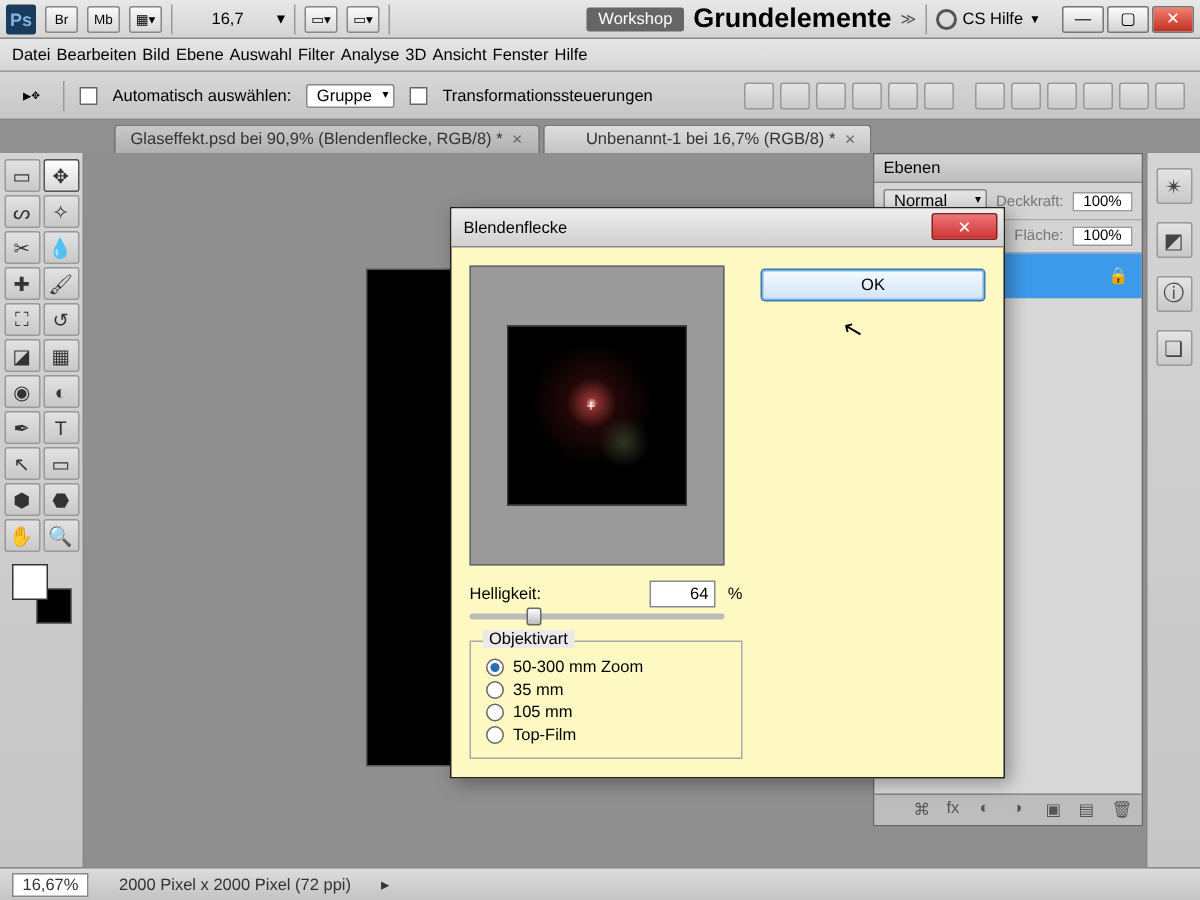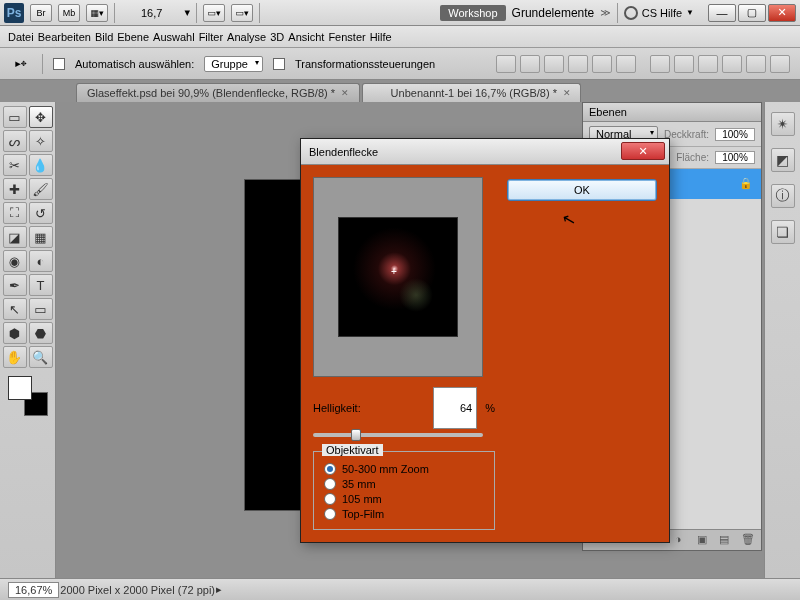--- a/index.html
+++ b/index.html
@@ -7,21 +7,21 @@
 
 
 .title-bar { height: 26px; background: linear-gradient(#e8e8e8,#d4d4d4); border-bottom: 1px solid #888; display: flex; align-items: center; padding: 0 4px; gap: 6px; }
 .ps-logo { width: 20px; height: 20px; background: #1a3c5c; color: #7fb3e0; display: flex; align-items: center; justify-content: center; font-weight: bold; font-size: 12px; border-radius: 2px; }
 .title-btn { width: 22px; height: 18px; background: linear-gradient(#fafafa,#d8d8d8); border: 1px solid #888; border-radius: 2px; display: flex; align-items: center; justify-content: center; font-size: 9px; }
 .title-sep { width: 1px; height: 20px; background: #999; }
 .title-zoom { display: flex; align-items: center; gap: 2px; }
 .title-zoom span { font-size: 11px; margin-left: 20px; }
 .title-spacer { flex: 1; }
 .wk-btn { padding: 2px 8px; background: #666; color: #fff; border-radius: 2px; font-size: 11px; }
-.wk-label { font-weight: normal; font-size: 12px; }
+.wk-label { font-weight: bold; font-size: 18px; }
 .chevrons { font-size: 10px; color: #555; }
 .cslive { display: flex; align-items: center; gap: 4px; }
 .cslive-circle { width: 14px; height: 14px; border: 2px solid #555; border-radius: 50%; }
 .win-controls { display: flex; gap: 2px; margin-left: 8px; }
 .win-btn { width: 28px; height: 18px; border: 1px solid #777; border-radius: 2px; display: flex; align-items: center; justify-content: center; background: linear-gradient(#fdfdfd,#d2d2d2); }
 .win-close { background: linear-gradient(#f08070,#c03020); color: #fff; }
 
 
 .menu-bar { height: 22px; background: linear-gradient(#e6e6e6,#d6d6d6); border-bottom: 1px solid #999; display: flex; align-items: center; padding: 0 8px; gap: 4px; }
 .menu-bar span { font-size: 11px; cursor: default; }
@@ -64,35 +64,35 @@
 .layers-row { display:flex; align-items:center; padding:4px 6px; gap:6px; border-bottom:1px solid #aaa; background:#d4d4d4;}
 .layers-row .combo { flex:1; background:#e4e4e4;}
 .pct-box { width:40px; background:#fff; border:1px solid #999; text-align:center; font-size:10px;}
 .layer-entry { background:#3d9aeb; padding:8px; display:flex; justify-content:flex-end; align-items:center; height:30px;}
 .lock-icon { width:14px; height:14px; color:#fff; font-size:11px;}
 .layers-body { height:330px; background:#d8d8d8; }
 .layers-footer { background:#bdbdbd; padding:3px 6px; display:flex; gap:8px; justify-content:flex-end; border-top:1px solid #888;}
 .lf-icon { width:14px; height:14px; color:#555; font-size:11px;}
 
 
-.status-bar { position:absolute; bottom:0; left:0; right:0; height:22px; background:linear-gradient(#dcdcdc,#c4c4c4); border-top:1px solid #888; display:flex; align-items:center; padding:0 8px; gap:1px; font-size:10px; color:#333;}
+.status-bar { position:absolute; bottom:0; left:0; right:0; height:22px; background:linear-gradient(#dcdcdc,#c4c4c4); border-top:1px solid #888; display:flex; align-items:center; padding:0 8px; gap:20px; font-size:10px; color:#333;}
 .sb-box { background:#fff; border:1px solid #888; padding:1px 6px;}
 
 
-.dialog { position:absolute; top:138px; left:300px; width:370px; background:#c2410c; border:1px solid #222; box-shadow:3px 3px 12px rgba(0,0,0,0.35); z-index:100;}
+.dialog { position:absolute; top:138px; left:300px; width:370px; background:#fef9c3; border:1px solid #222; box-shadow:3px 3px 12px rgba(0,0,0,0.35); z-index:100;}
 .dlg-title { height:26px; background:linear-gradient(#efefef,#d0d0d0); display:flex; align-items:center; padding:0 8px; border-bottom:1px solid #888; position:relative;}
 .dlg-close { position:absolute; right:4px; top:3px; width:44px; height:18px; background:linear-gradient(#e77,#c33); border:1px solid #822; border-radius:2px; color:#fff; display:flex; align-items:center; justify-content:center; font-size:11px;}
 .dlg-body { display:flex; padding:12px; gap:12px;}
 .dlg-left { flex:1;}
 .preview-frame { width:170px; height:200px; background:#9a9a9a; border:1px solid #666; display:flex; align-items:center; justify-content:center; position:relative;}
 .preview-inner { width:120px; height:120px; background:radial-gradient(circle at 47% 43%, #ffcccc 0%, #8a3030 4%, #220808 18%, #000 45%), #000; border:1px solid #333; position:relative;}
 .preview-inner::after{ content:""; position:absolute; bottom:24px; right:24px; width:34px; height:34px; border-radius:50%; background:radial-gradient(circle,#4a5838 0%,rgba(0,0,0,0) 70%); opacity:0.6;}
 .flare-cross { position:absolute; top:48px; left:52px; color:#fff; font-size:10px;}
 .brightness-row { display:flex; align-items:center; gap:8px; margin-top:10px;}
-.num-input { width:44px; border:1px solid #888; background:#fff; text-align:right; padding:14px 4px;}
+.num-input { width:44px; border:1px solid #888; background:#fff; text-align:right; padding:2px 4px;}
 .slider { width:170px; height:4px; background:#bbb; margin-top:4px; position:relative; border-radius:2px;}
 .slider-thumb { position:absolute; top:-4px; left:38px; width:10px; height:12px; background:linear-gradient(#fff,#bbb); border:1px solid #666; border-radius:2px;}
 .lens-group { margin-top:14px; border:1px solid #aaa; padding:8px 10px 6px; position:relative;}
 .lens-legend { position:absolute; top:-8px; left:8px; background:#eaeaea; padding:0 4px; font-size:11px;}
 .radio-row { display:flex; align-items:center; gap:6px; margin:3px 0;}
 .radio { width:12px; height:12px; border:1px solid #666; border-radius:50%; background:#fff; display:flex; align-items:center; justify-content:center;}
 .radio.checked::after { content:""; width:6px; height:6px; background:#2a6db5; border-radius:50%;}
 .dlg-right { width:150px; display:flex; flex-direction:column; gap:8px; padding-top:2px;}
 .dlg-btn { height:22px; background:linear-gradient(#f4faff,#cfe4f6); border:1px solid #6a9cc7; border-radius:3px; display:flex; align-items:center; justify-content:center; font-size:11px;}
 .dlg-btn.default { border-color:#3c7ab8; box-shadow:0 0 0 1px #7fb3e0 inset;}

